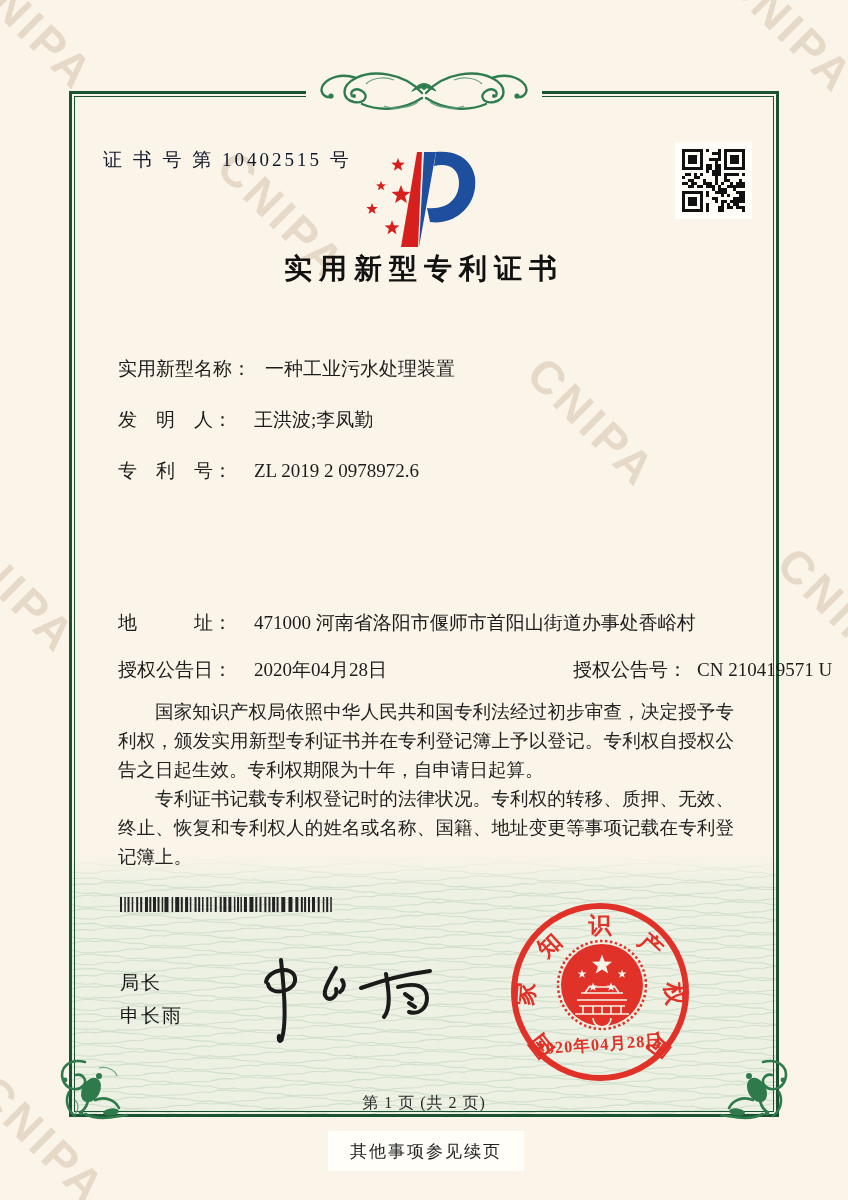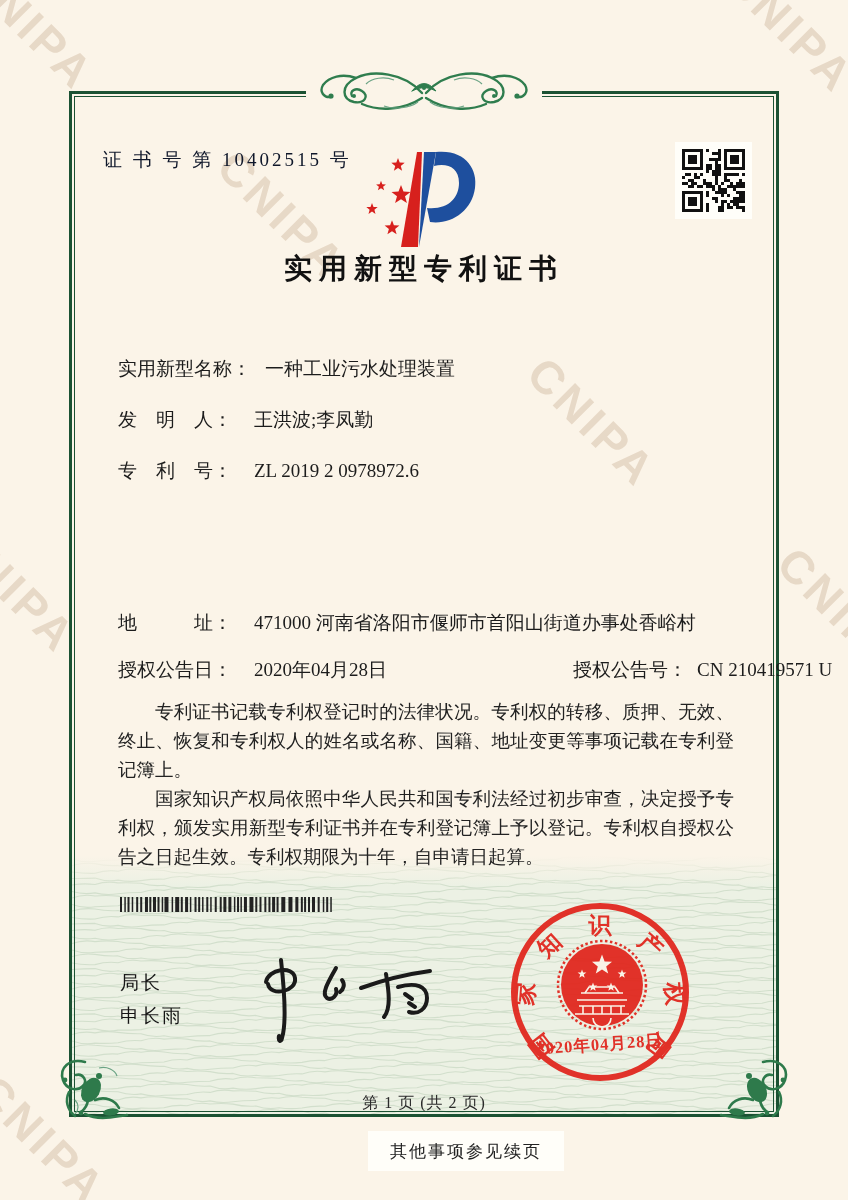--- a/index.html
+++ b/index.html
@@ -46,21 +46,21 @@
           font-family:Liberation Mono, monospace;}
   .signature{position:absolute;left:248px;top:942px;}
 
   .seal{position:absolute;left:505px;top:897px;opacity:.93;}
   .seal text{font-family:"Liberation Serif","DejaVu Serif",serif;font-weight:bold;fill:#e1241b;}
 
   .page-num{position:absolute;left:0;right:0;top:1093px;text-align:center;font-size:16px;
             color:#2a2a2a;letter-spacing:1px;}
   .cont-box{position:absolute;left:328px;top:1131px;width:196px;height:40px;background:#fffef9;
             display:flex;align-items:center;justify-content:center;font-size:17px;
-            letter-spacing:2px;color:#222;margin-left:40px;}
+            letter-spacing:2px;color:#222;}
 
   .ornament{position:absolute;}
 </style>
 </head>
 <body>
 
 <div class="page">
 
   <div class="wm" style="left:30px;top:25px">CNIPA</div>
   <div class="wm" style="left:790px;top:28px">CNIPA</div>
@@ -351,22 +351,22 @@
     <span class="lab">地　　　址：</span><span class="val">471000 河南省洛阳市偃师市首阳山街道办事处香峪村</span>
   </div>
   <div class="field" style="top:657px;right:70px">
     <span class="lab">授权公告日：</span><span class="val">2020年04月28日</span>
     <span class="grant-no">
       <span>授权公告号：</span><span class="val">CN 210419571 U</span>
     </span>
   </div>
 
   <div class="paras">
+    <p>国家知识产权局依照中华人民共和国专利法经过初步审查，决定授予专利权，颁发实用新型专利证书并在专利登记簿上予以登记。专利权自授权公告之日起生效。专利权期限为十年，自申请日起算。</p>
     <p>专利证书记载专利权登记时的法律状况。专利权的转移、质押、无效、终止、恢复和专利权人的姓名或名称、国籍、地址变更等事项记载在专利登记簿上。</p>
-    <p>国家知识产权局依照中华人民共和国专利法经过初步审查，决定授予专利权，颁发实用新型专利证书并在专利登记簿上予以登记。专利权自授权公告之日起生效。专利权期限为十年，自申请日起算。</p>
   </div>
 
   <svg class="barcode" id="barcode" width="218" height="15">
       <rect x="0" y="0" width="2" height="15" fill="#222"></rect>
       <rect x="4.321579218106996" y="0" width="1.5" height="15" fill="#222"></rect>
       <rect x="7.509533607681757" y="0" width="2" height="15" fill="#222"></rect>
       <rect x="11.72229938271605" y="0" width="1.5" height="15" fill="#222"></rect>
       <rect x="16.180041152263378" y="0" width="2" height="15" fill="#222"></rect>
       <rect x="20.201688957475998" y="0" width="2" height="15" fill="#222"></rect>
       <rect x="24.9641975308642" y="0" width="3" height="15" fill="#222"></rect>

